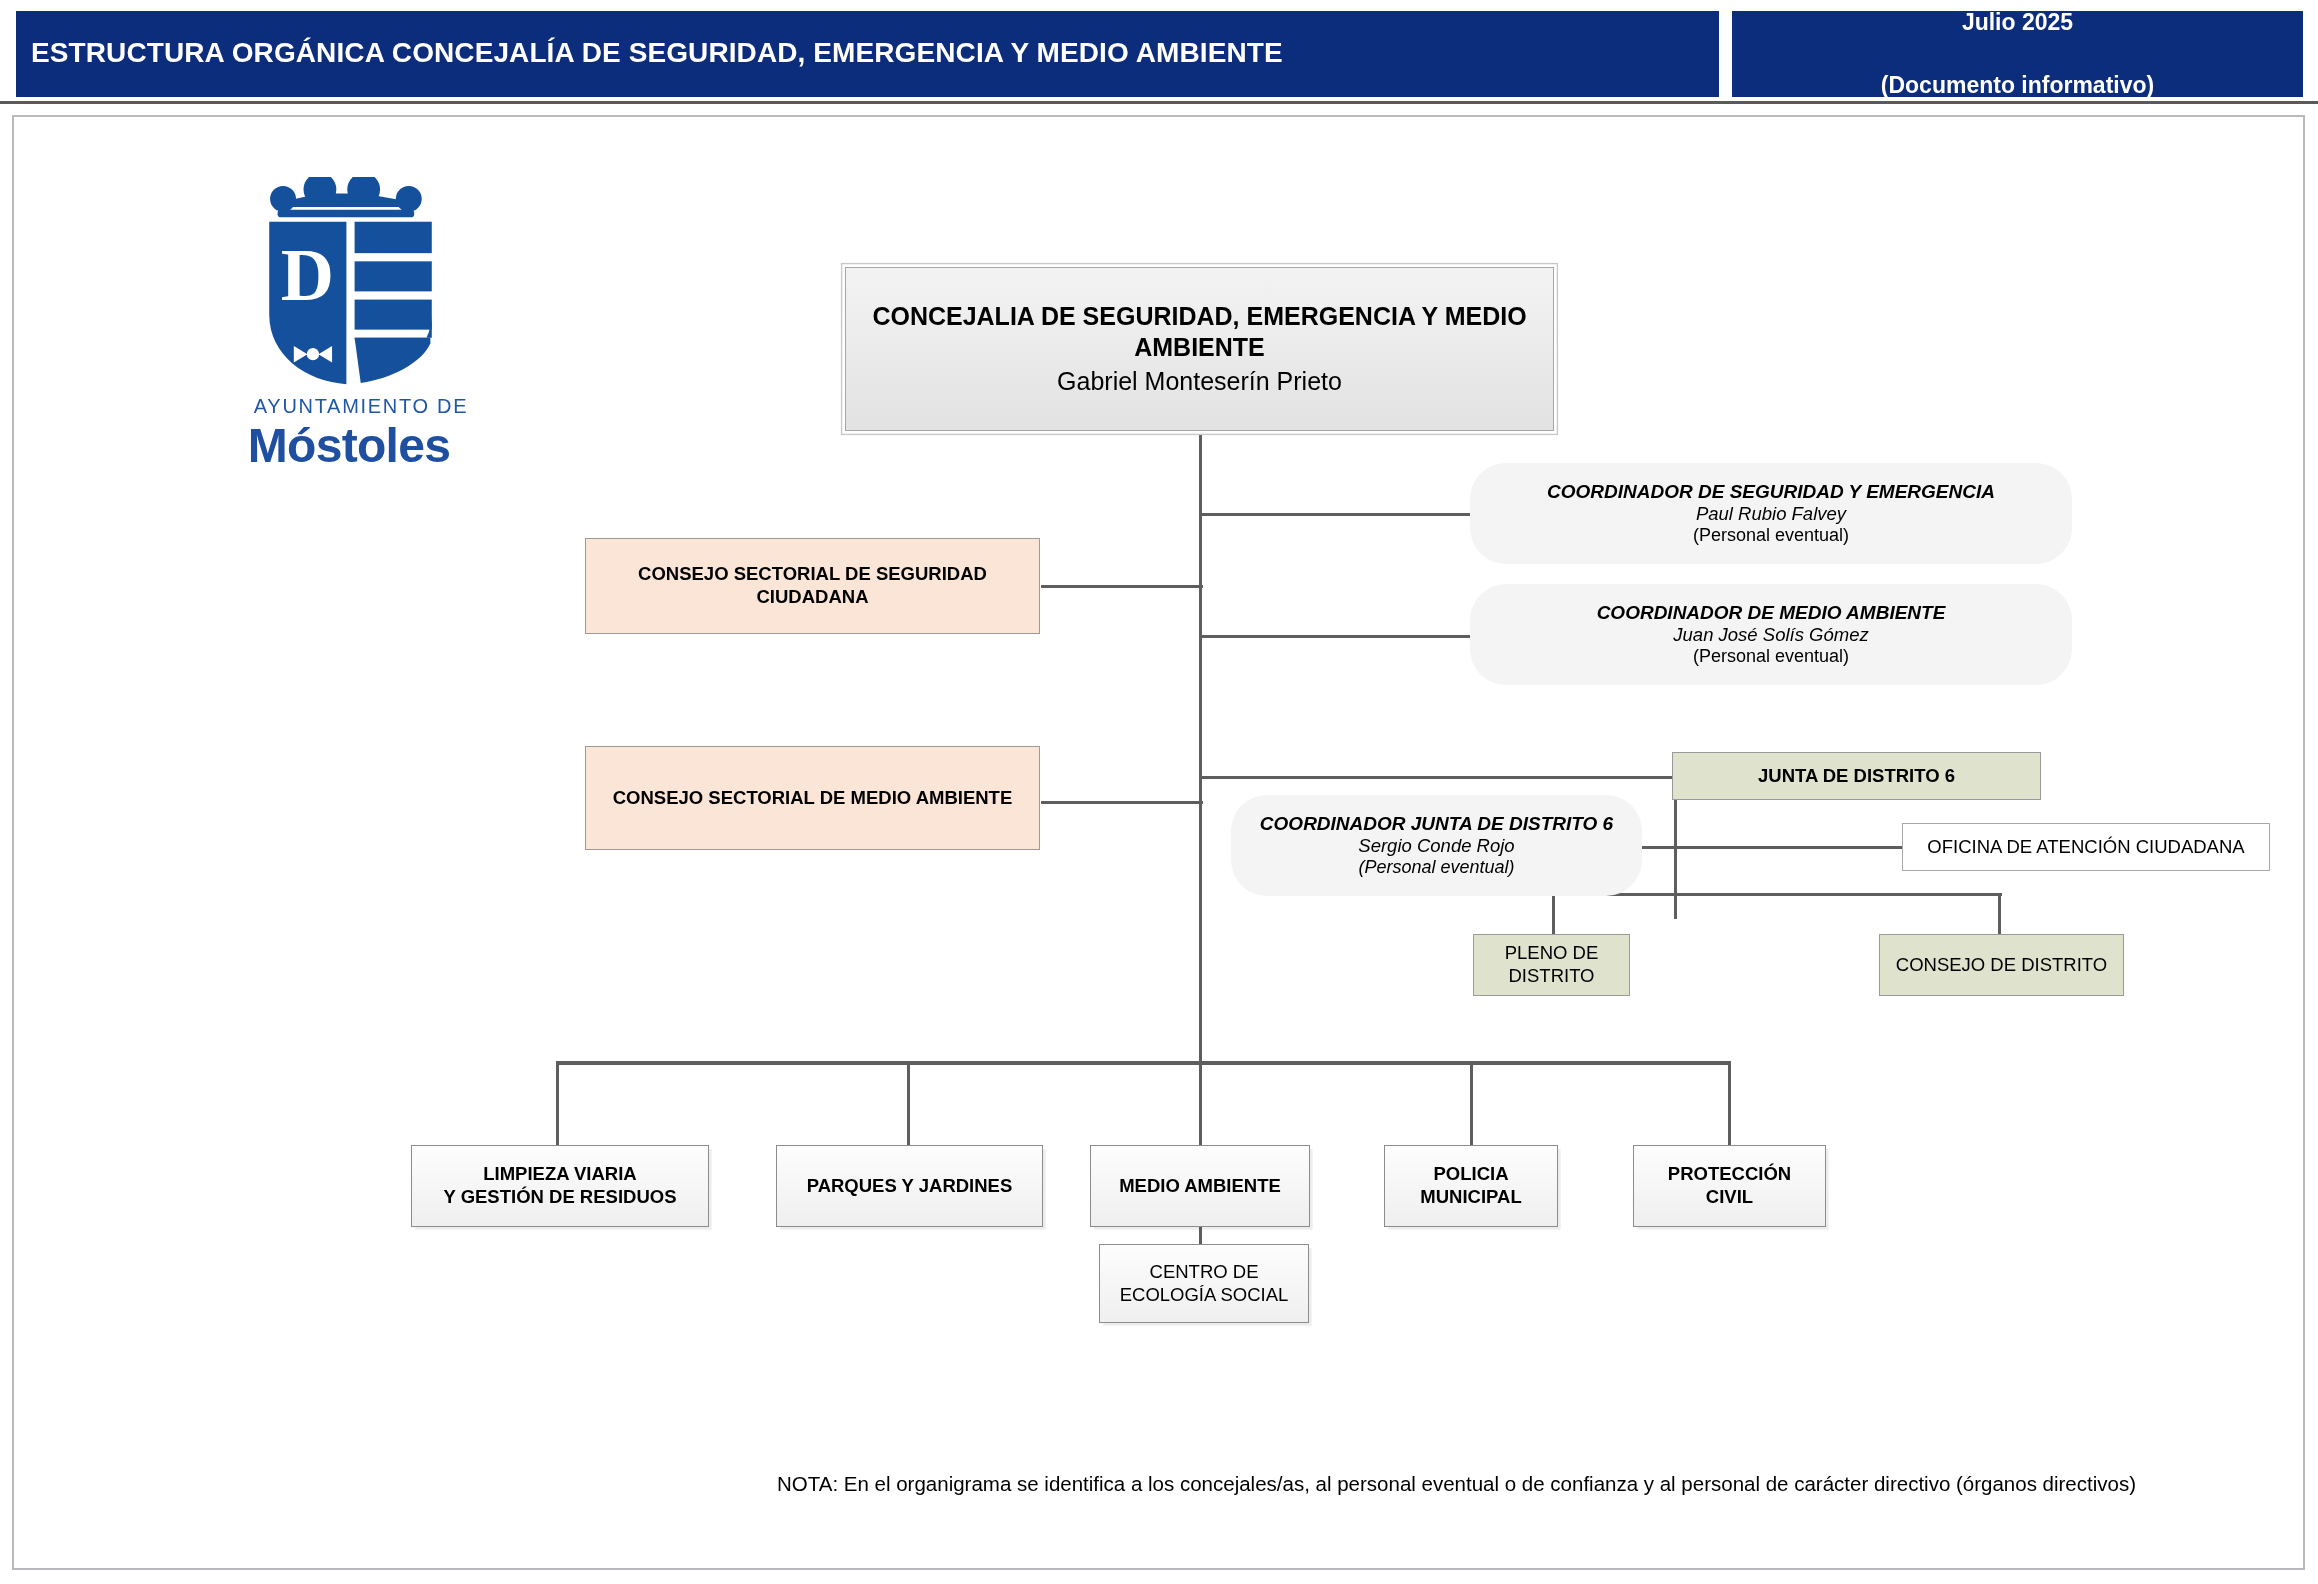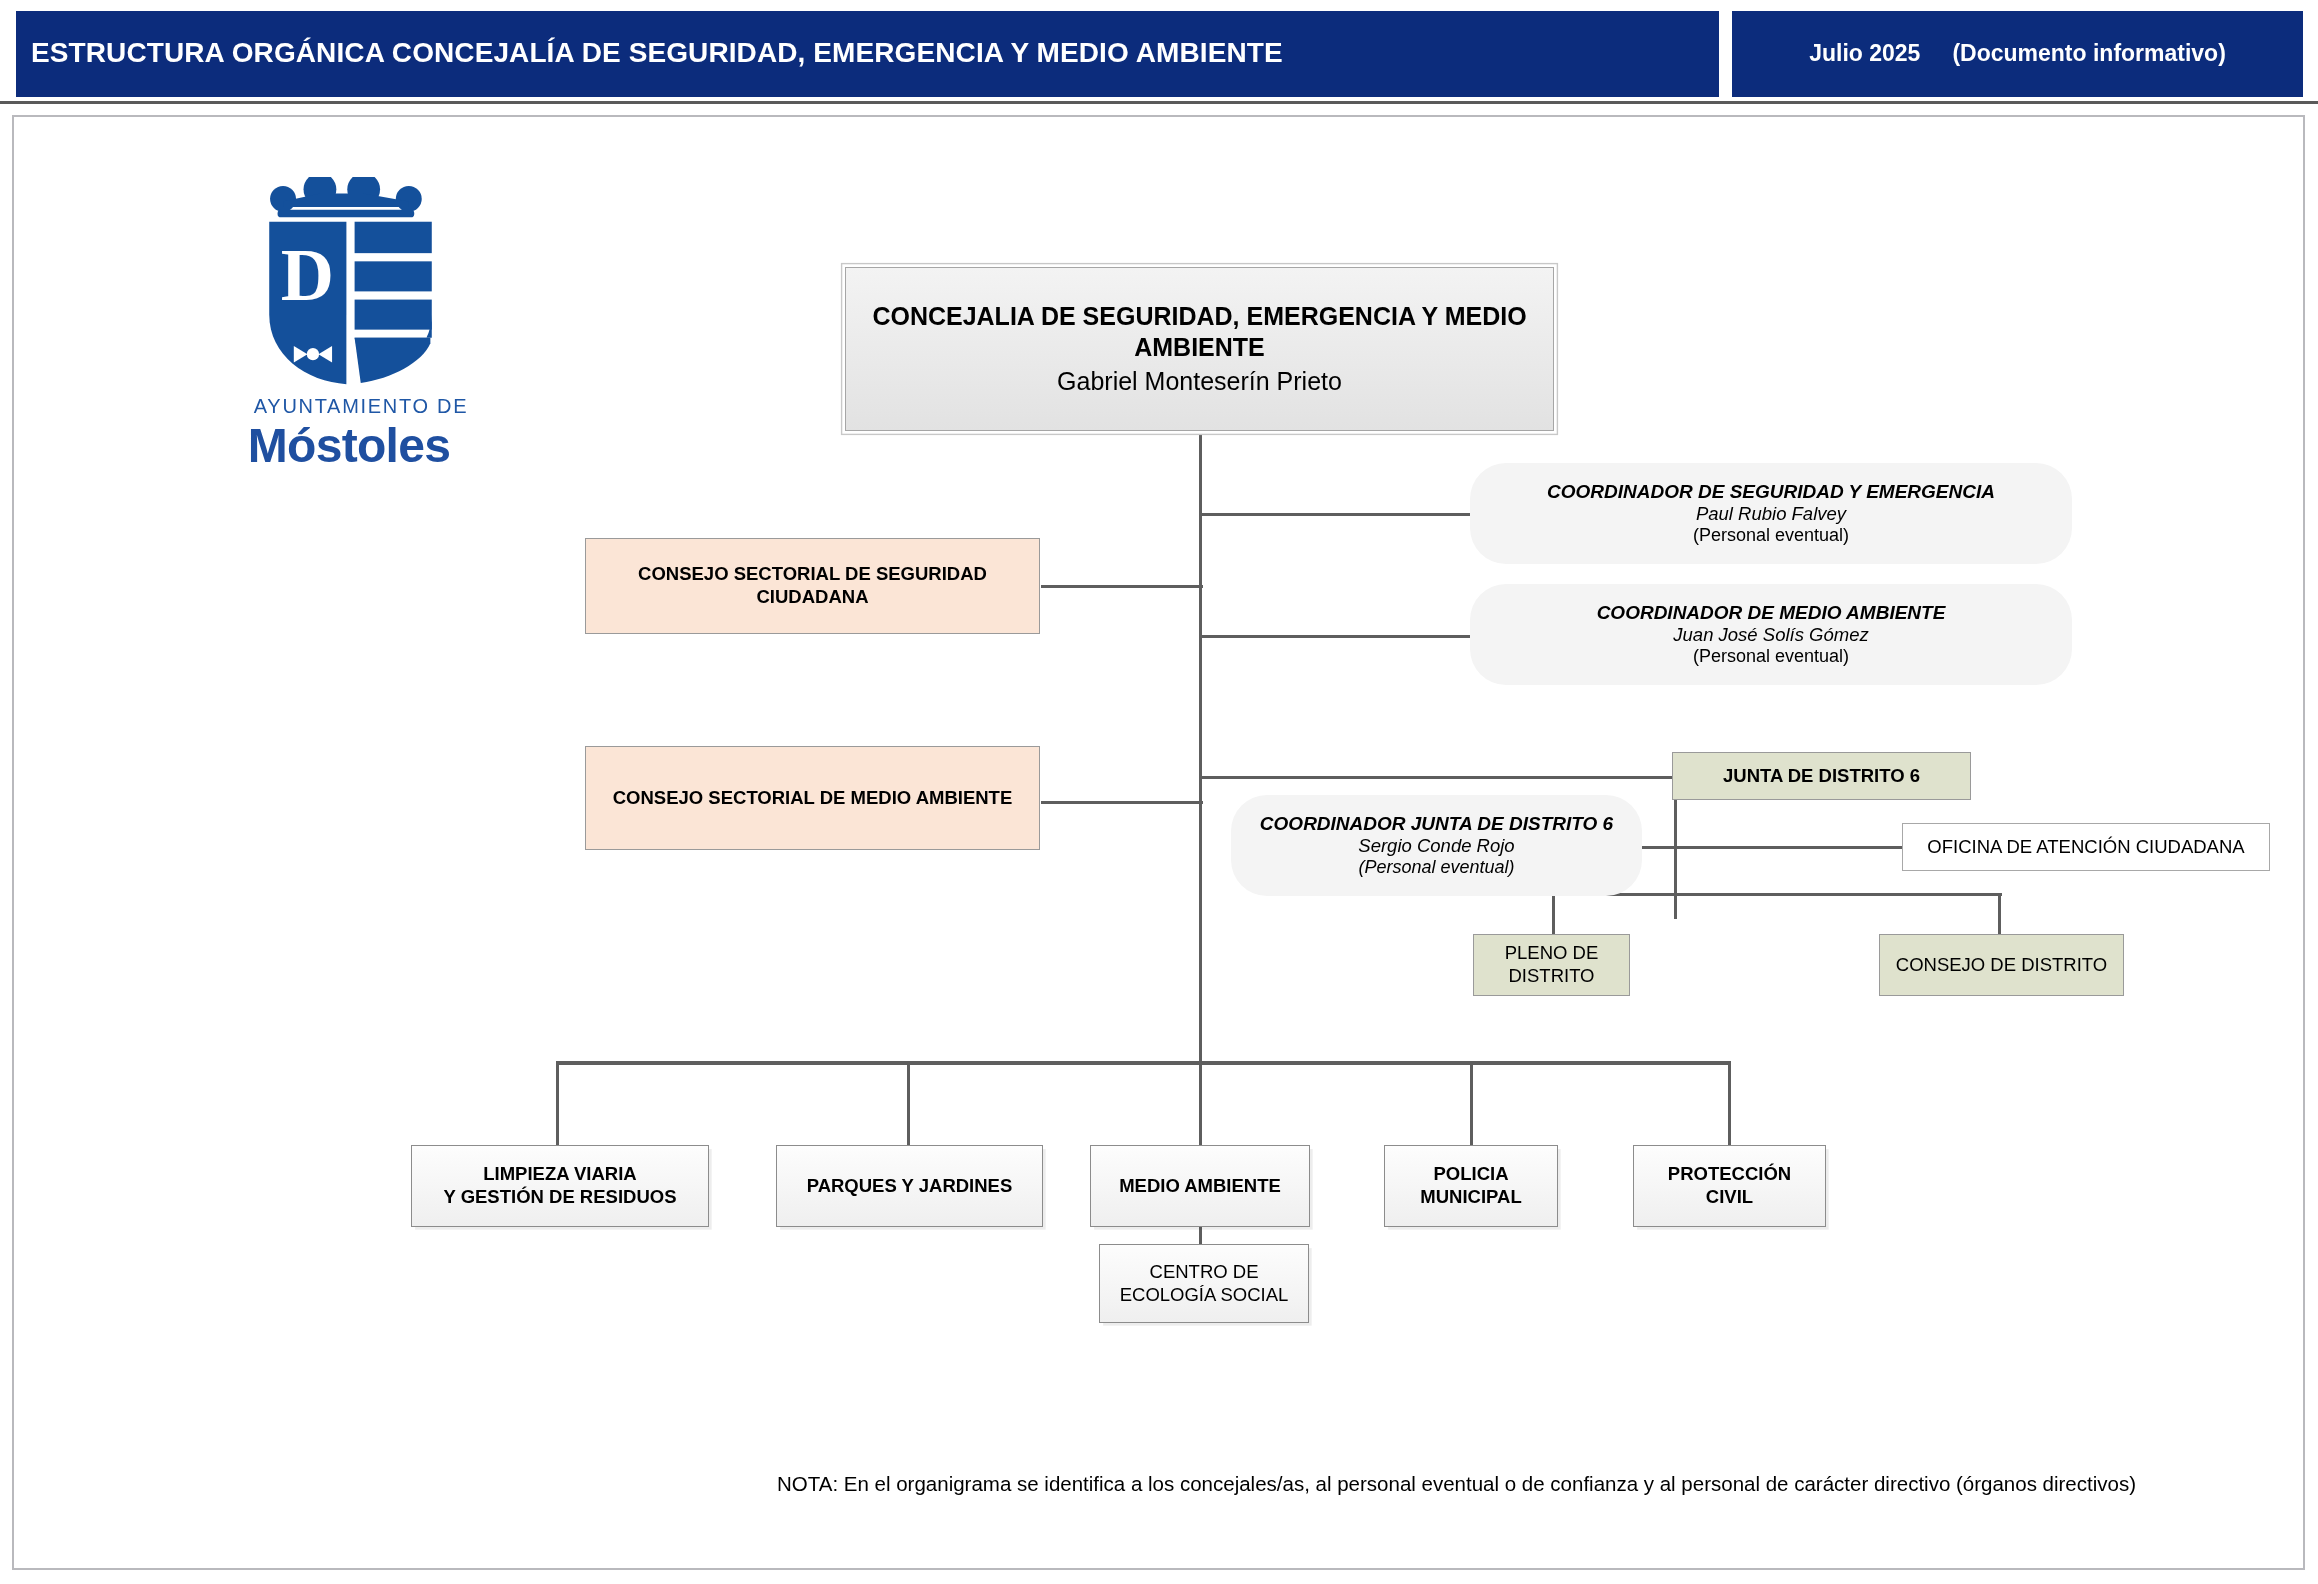--- a/index.html
+++ b/index.html
@@ -19,21 +19,21 @@
     background:#0c2c7c;border:1.4px solid #ffffff;
     box-sizing:border-box;display:flex;align-items:center;
   }
   .hdr-title span{
     color:#ffffff;font-weight:bold;font-size:28px;letter-spacing:0.1px;
     padding-left:15px;line-height:1.1;
   }
   .hdr-date{
     position:absolute;left:1731px;top:0;width:573px;height:88px;
     background:#0c2c7c;border:1.4px solid #ffffff;box-sizing:border-box;
-    display:flex;align-items:center;justify-content:center;gap:32px;
+    display:flex;flex-direction:column;align-items:center;justify-content:center;gap:32px;
   }
   .hdr-date span{color:#ffffff;font-weight:bold;font-size:23px;line-height:1.35;}
   .hdr-rule{position:absolute;left:0;top:101px;width:2319px;height:3.4px;background:#5a5a5a;}
 
   
   .page-frame{
     position:absolute;left:12.3px;top:115px;width:2293px;height:1455px;
     border:2.1px solid #b9b9bd;box-sizing:border-box;background:#fff;
   }
 
@@ -197,21 +197,21 @@
     <span class="r2">Juan José Solís Gómez</span>
     <span class="r3">(Personal eventual)</span>
   </div>
 
   <div class="node node-round" style="left:1231px;top:795px;width:411px;height:101px;flex-direction:column;">
     <span class="r1">COORDINADOR JUNTA DE DISTRITO 6</span>
     <span class="r2">Sergio Conde Rojo</span>
     <span class="r3i">(Personal eventual)</span>
   </div>
 
-  <div class="node node-green bold" style="left:1672px;top:752px;width:299px;height:48px;">
+  <div class="node node-green bold" style="left:1672px;top:752px;width:369px;height:48px;">
     <span>JUNTA DE DISTRITO 6</span>
   </div>
 
   <div class="node node-white" style="left:1902px;top:823px;width:368px;height:48px;">
     <span>OFICINA DE ATENCIÓN CIUDADANA</span>
   </div>
 
   <div class="node node-green" style="left:1473px;top:934px;width:157px;height:62px;">
     <span>PLENO DE DISTRITO</span>
   </div>

